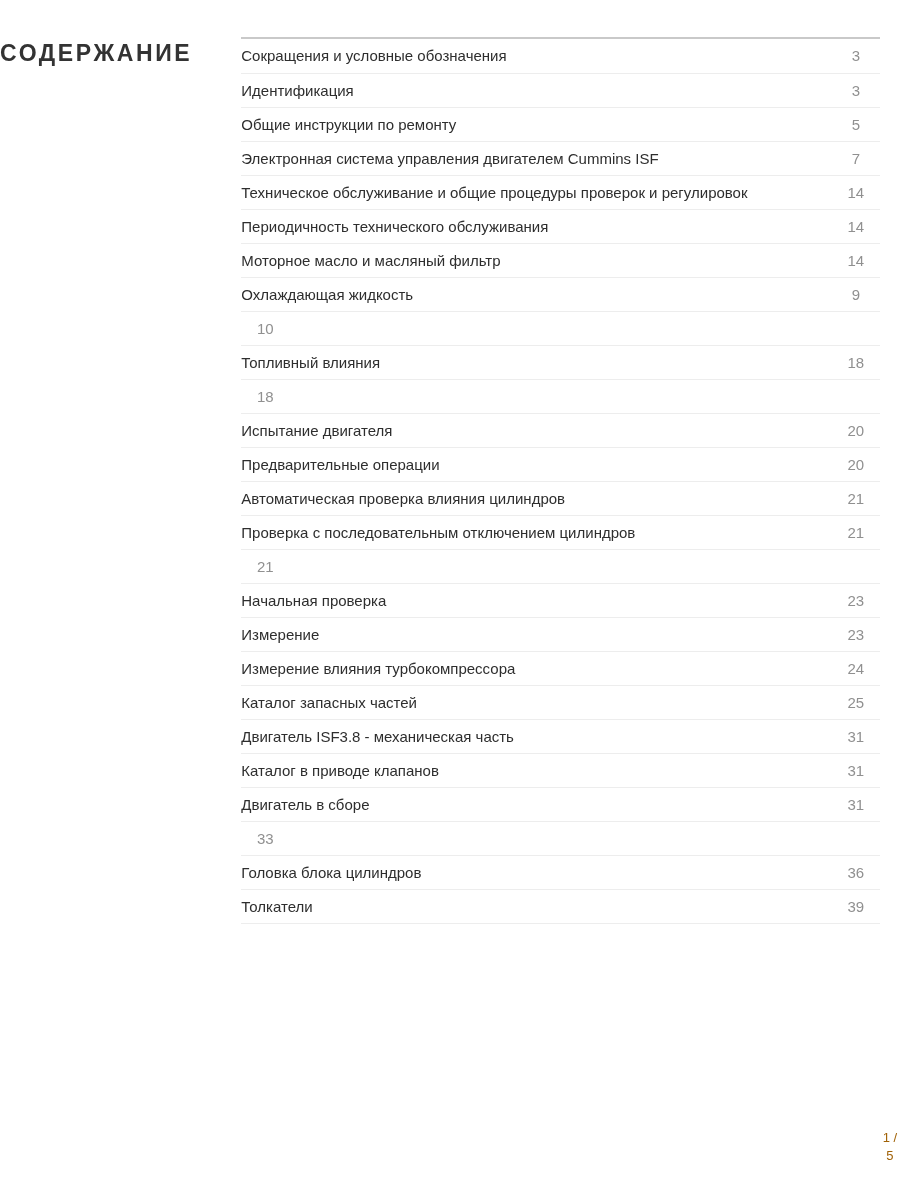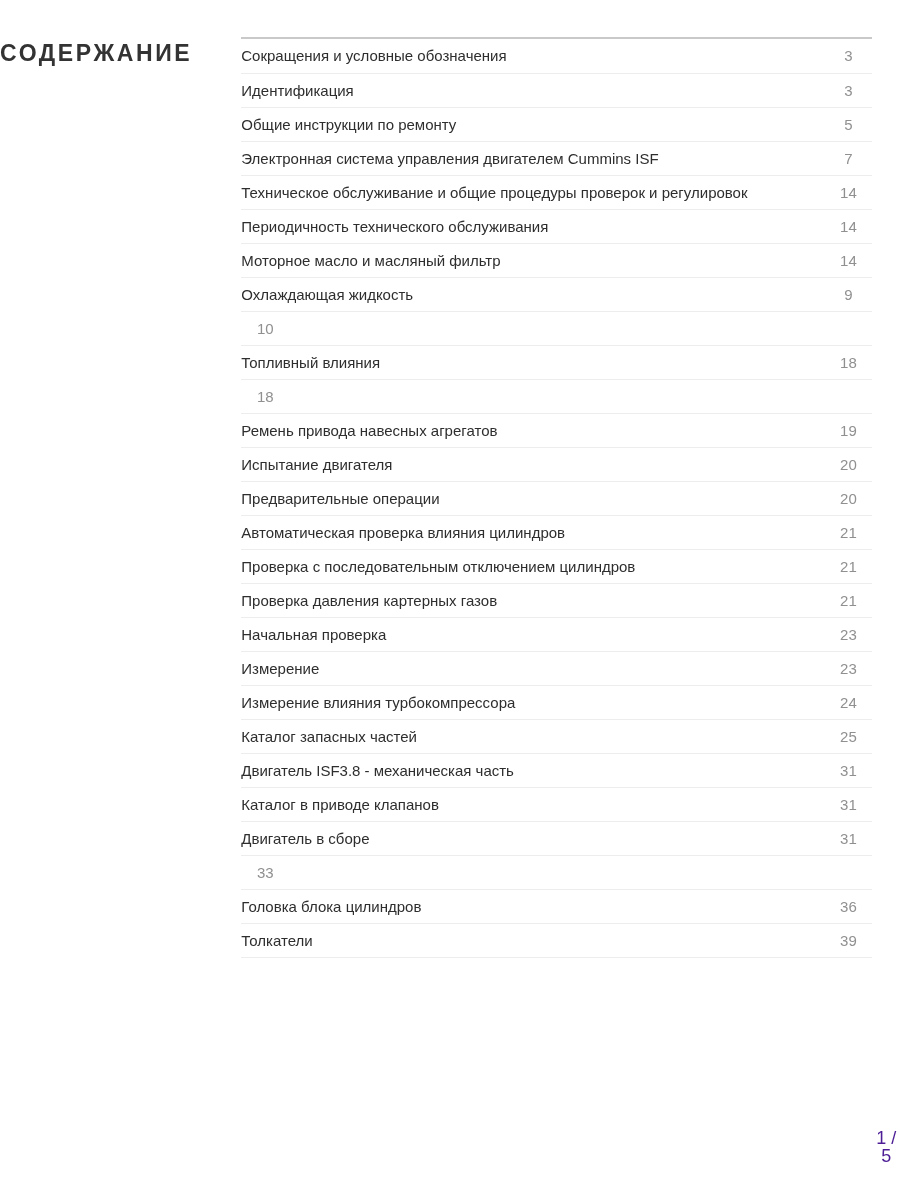--- a/index.html
+++ b/index.html
@@ -75,22 +75,22 @@
     color: #909090;
     line-height: 20px;
     width: 48px;
     text-align: center;
     flex: 0 0 48px;
   }
 
   .footer {
     margin-top: auto;
     text-align: center;
-    font-size: 18px;
-    color: #4c1d95;
+    font-size: 13px;
+    color: #a16207;
     padding-bottom: 35px;
     line-height: 18px;
   }
 </style>
 </head>
 <body>
 
 <div class="page">
 
   <h1 class="doc-title">СОДЕРЖАНИЕ</h1>
@@ -132,41 +132,36 @@
         <span class="toc-page">10</span>
       </li>
       <li class="toc-row">
         <span class="toc-label">Топливный влияния</span>
         <span class="toc-page">18</span>
       </li>
       <li class="toc-row">
         <span class="toc-page">18</span>
       </li>
       <li class="toc-row">
-        <span class="toc-label">Ремень привода навесных агрегатов</span>
-        <span class="toc-page">19</span>
-      </li>
-      <li class="toc-row">
         <span class="toc-label">Испытание двигателя</span>
         <span class="toc-page">20</span>
       </li>
       <li class="toc-row">
         <span class="toc-label">Предварительные операции</span>
         <span class="toc-page">20</span>
       </li>
       <li class="toc-row">
         <span class="toc-label">Автоматическая проверка влияния цилиндров</span>
         <span class="toc-page">21</span>
       </li>
       <li class="toc-row">
         <span class="toc-label">Проверка с последовательным отключением цилиндров</span>
         <span class="toc-page">21</span>
       </li>
       <li class="toc-row">
-        <span class="toc-label">Проверка давления картерных газов</span>
         <span class="toc-page">21</span>
       </li>
       <li class="toc-row">
         <span class="toc-label">Начальная проверка</span>
         <span class="toc-page">23</span>
       </li>
       <li class="toc-row">
         <span class="toc-label">Измерение</span>
         <span class="toc-page">23</span>
       </li>

